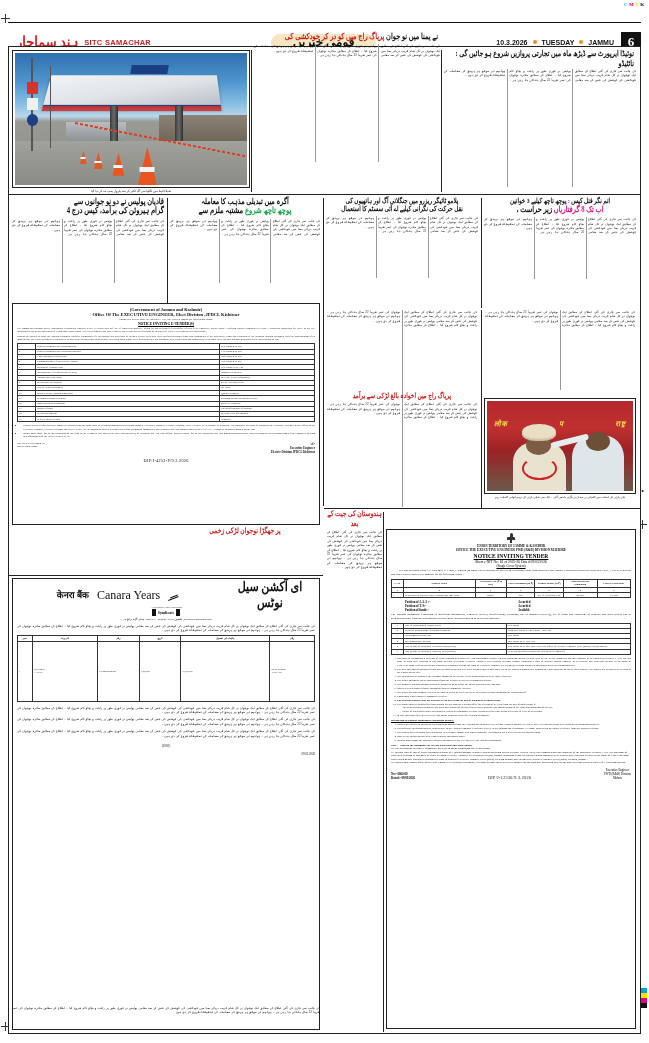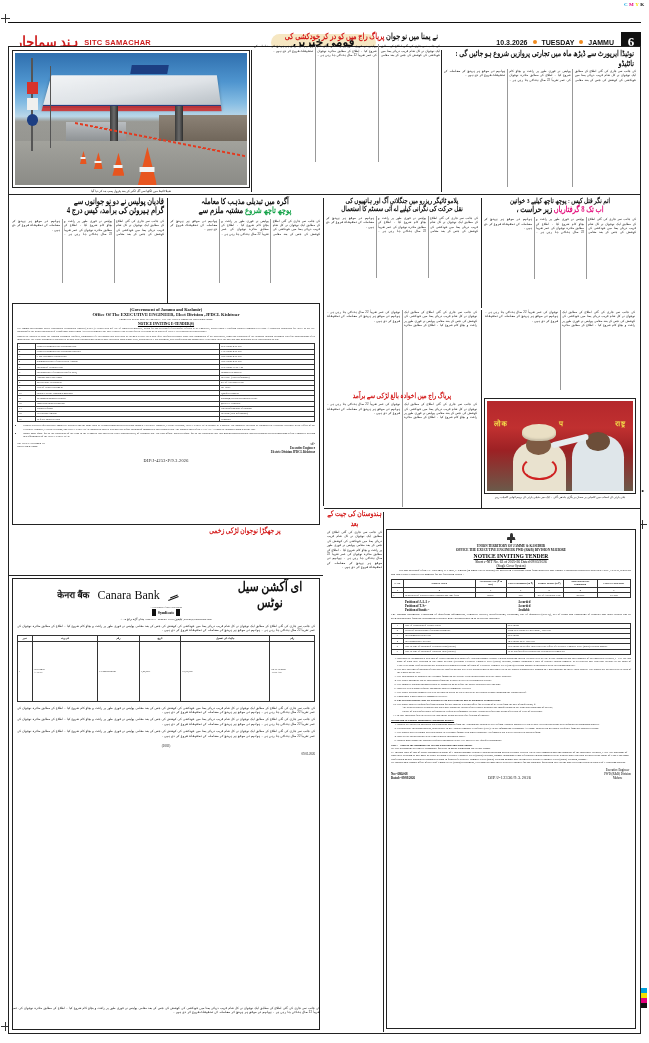--- a/index.html
+++ b/index.html
@@ -193,21 +193,21 @@
   }
   .pp-banner { position:absolute; width:5%; height:9%; }
 
   .photo-turban {
     background: linear-gradient(180deg,#b5282c 0%, #c03030 30%, #9c2124 55%, #6b5a4a 100%);
   }
   .tb-banner-text {
     position:absolute; left:2%; top:14%; width:96%; height:22%;
     color:#f5e14a; font-weight:bold; font-size:7px;
     display:flex; align-items:center; justify-content:space-between;
-    padding:0 4px; letter-spacing:1px;
+    padding:0 4px; letter-spacing:1px;font-style:italic;
   }
   .tb-person {
     position:absolute; bottom:0;
     background:#efe6d8; border-radius:40% 40% 0 0;
   }
   .tb-head {
     position:absolute; border-radius:50%;
   }
   .tb-turban {
     position:absolute; background:#e9dfc4;
@@ -710,21 +710,21 @@
 
   <div class="vline" style="left:383px; top:512px; height:520px;"></div>
 
   <div class="frame adbox" style="left:12px; top:578px; width:308px; height:452px; padding:3px 4px;">
     <div style="display:flex; align-items:center; gap:6px; justify-content:space-between;">
       <div class="bank-row" style="flex:1;">
         <div>
           <div class="canara-hindi">केनरा बैंक</div>
           <div style="font-size:2.2px; text-align:center; color:#333;">&nbsp;</div>
         </div>
-        <div class="canara-en">Canara Bank</div>
+        <div class="canara-en">Canara Years</div>
         <div class="canara-mark"></div>
       </div>
       <div class="urdu-ad-title" style="flex:0 0 90px;">ای آکشن سیل نوٹس</div>
     </div>
     <div style="text-align:center; font-size:2.2px; color:#333; margin-top:-2px;">A Government of India Undertaking</div>
     <div class="syndicate-chip" style="margin-top:1px;">
       <span class="syn-sq"></span>
       <span class="syn-txt">Syndicate</span>
       <span class="syn-sq"></span>
     </div>

